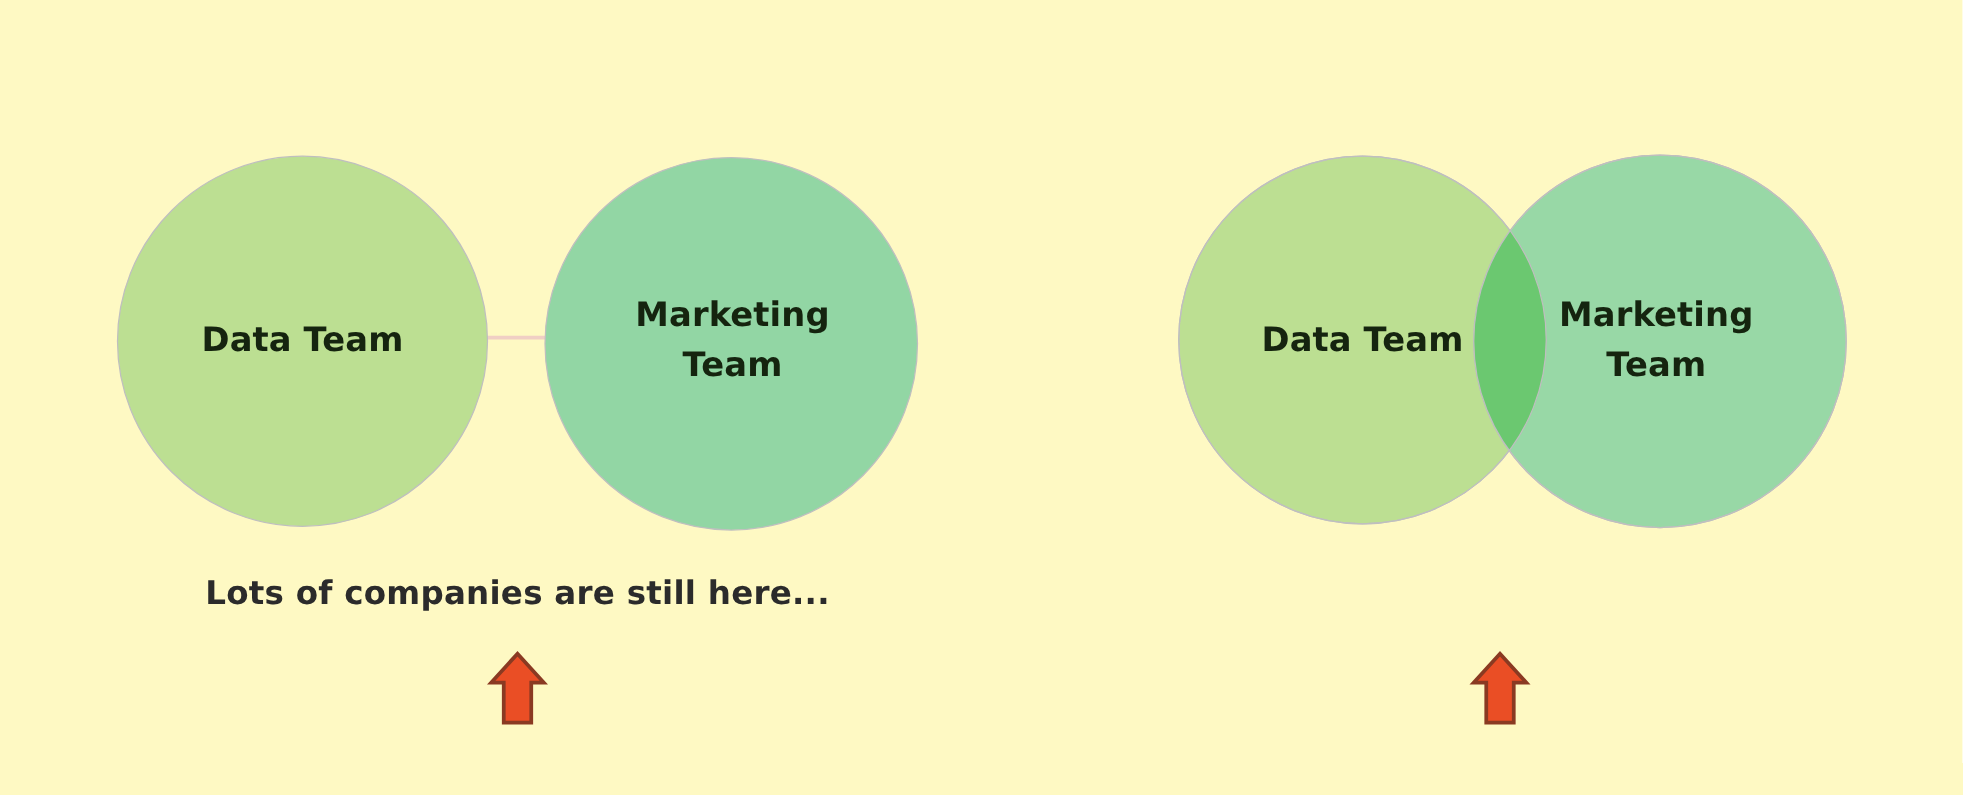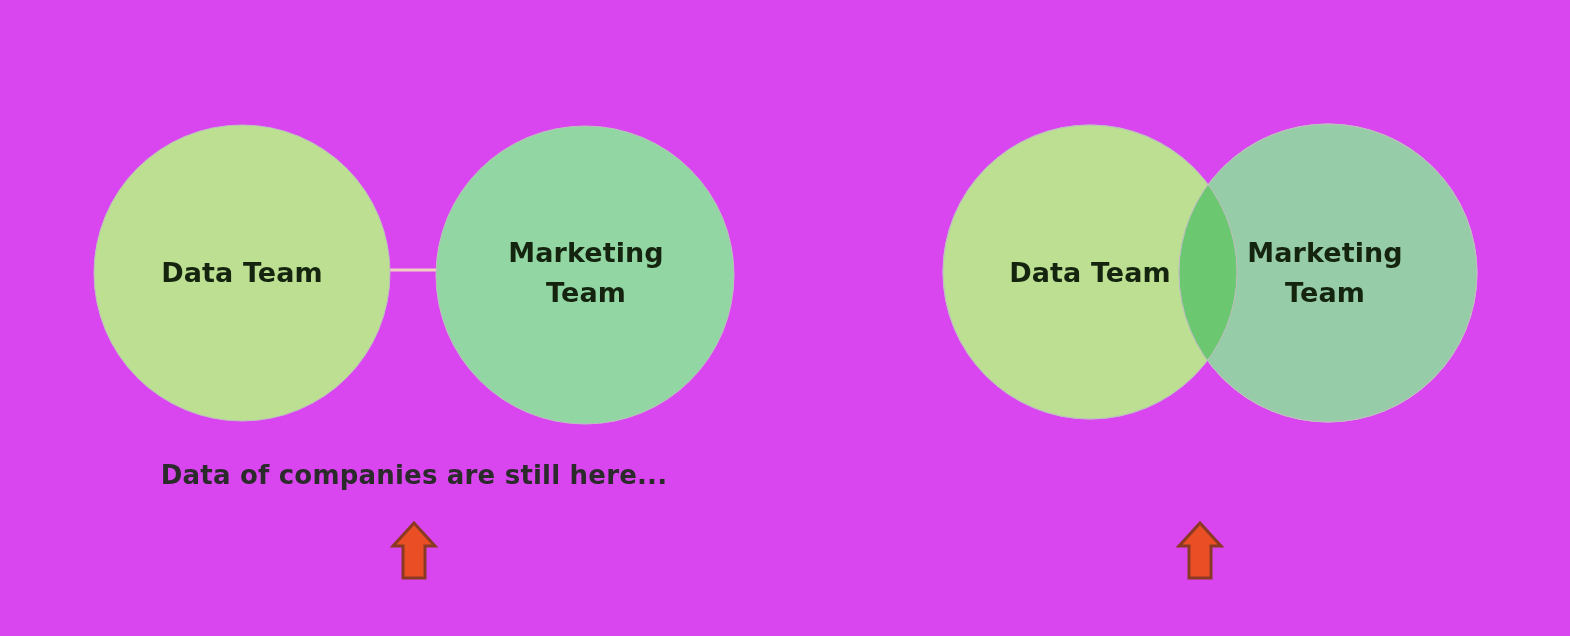--- a/index.html
+++ b/index.html
@@ -14,21 +14,21 @@
     overflow: hidden;
     font-family: "DejaVu Sans", "Liberation Sans", sans-serif;
     position: relative;
   }
   #stage {
     position: absolute;
     left: 0;
     top: 0;
     width: 1570px;
     height: 636px;
-    background: #d946ef;
+    background: #fef9c3;
   }
 
   
   .panel {
     position: absolute;
     top: 0;
     height: 636px;
   }
   #panel-separate { left: 0px;   width: 800px; }
   #panel-overlap  { left: 800px; width: 770px; }
@@ -104,21 +104,21 @@
       <circle cx="242" cy="273" r="148" fill="#bcdf92" stroke="#bfbfbf" stroke-width="1"></circle>
 
       <circle cx="585" cy="275" r="149" fill="#92d6a4" stroke="#bfbfbf" stroke-width="1"></circle>
     </svg>
 
     <div class="circle-label" id="label-data-left">Data Team</div>
 
     <div class="circle-label" id="label-marketing-left">Marketing
 Team</div>
 
-    <div class="caption" id="caption-left">Data of companies are still here...</div>
+    <div class="caption" id="caption-left">Lots of companies are still here...</div>
 
     <div class="arrow-wrap" id="arrow-left">
       <svg width="50" height="62" viewBox="0 0 50 62">
         <polygon points="25,3 46,26 36,26 36,58 14,58 14,26 4,26" fill="#ea4e25" stroke="#8a3a22" stroke-width="3" stroke-linejoin="miter"></polygon>
       </svg>
     </div>
   </div>
 
   <div class="panel" id="panel-overlap">
 

